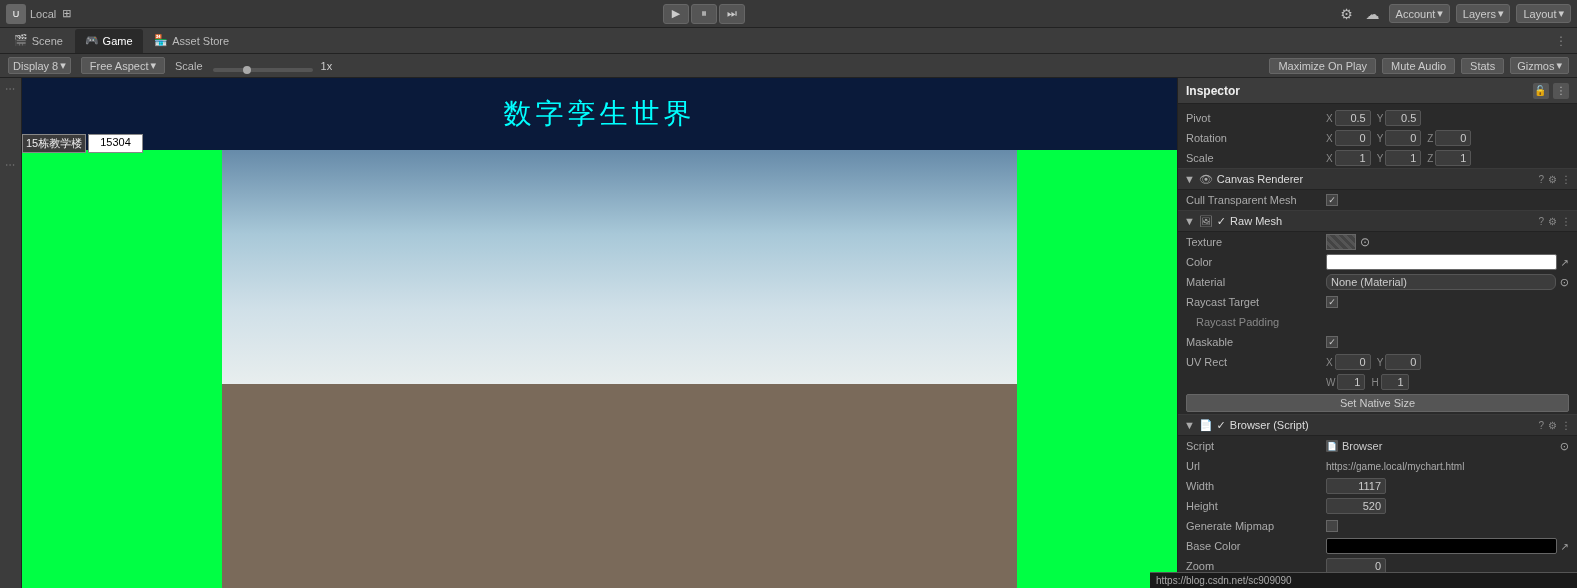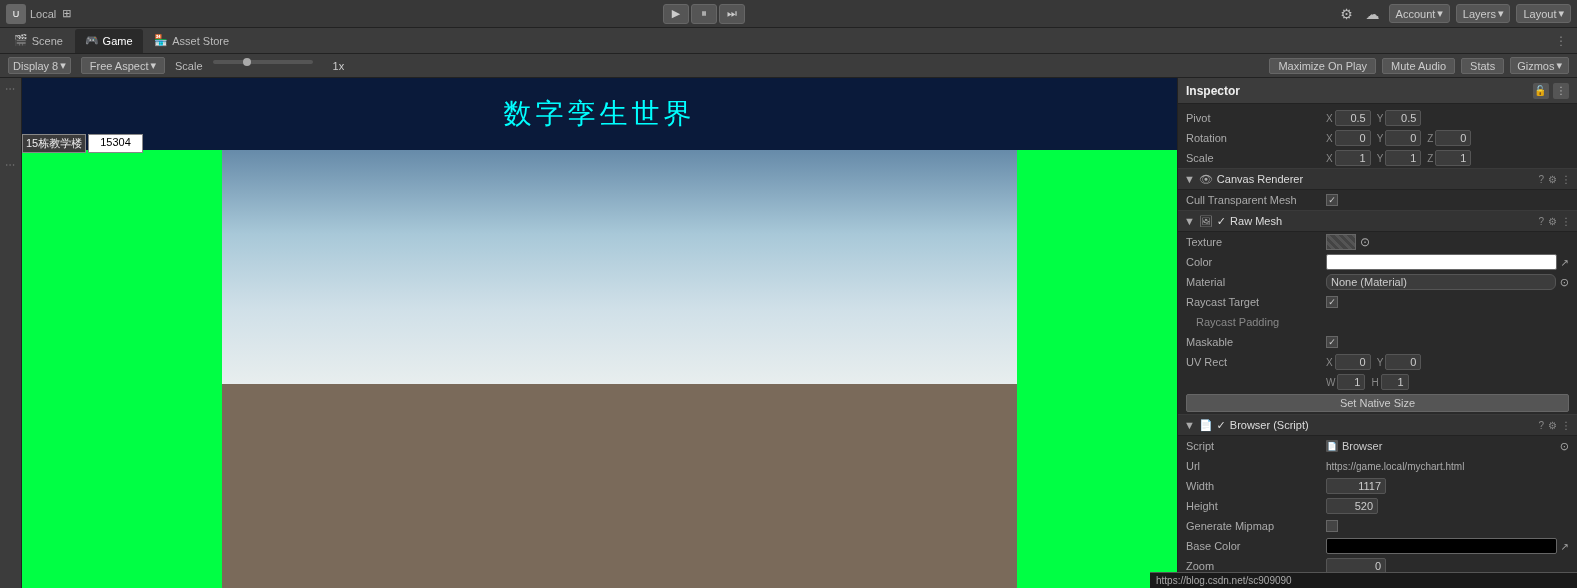--- a/index.html
+++ b/index.html
@@ -119,21 +119,21 @@
       background: #555; border: 1px solid #666; border-radius: 2px;
       padding: 1px 4px; cursor: pointer; color: #ccc;
     }
     .aspect-select {
       display: flex; align-items: center; gap: 2px;
       background: #555; border: 1px solid #666; border-radius: 2px;
       padding: 1px 8px; cursor: pointer; color: #ccc;
     }
     .scale-label { color: #bbb; }
     .scale-slider {
-      display: flex; align-items: flex-start; gap: 20px;
+      display: flex; align-items: flex-end; gap: 8px;
     }
     .slider-track {
       width: 100px; height: 4px;
       background: #555; border-radius: 2px;
       position: relative;
     }
     .slider-thumb {
       width: 8px; height: 8px; border-radius: 50%;
       background: #aaa; position: absolute; top: -2px; left: 30px;
     }
@@ -768,21 +768,21 @@
       <div class="insp-row">
         <span class="insp-label">Width</span>
         <div class="insp-value">
           <span class="xyz-val" style="width:60px;">1117</span>
         </div>
       </div>
 
       <div class="insp-row">
         <span class="insp-label">Height</span>
         <div class="insp-value">
-          <span class="xyz-val" style="width:52px;">520</span>
+          <span class="xyz-val" style="width:60px;">520</span>
         </div>
       </div>
 
       <div class="insp-row">
         <span class="insp-label">Generate Mipmap</span>
         <div class="insp-value">
           <div class="checkbox-val"></div>
         </div>
       </div>
 

